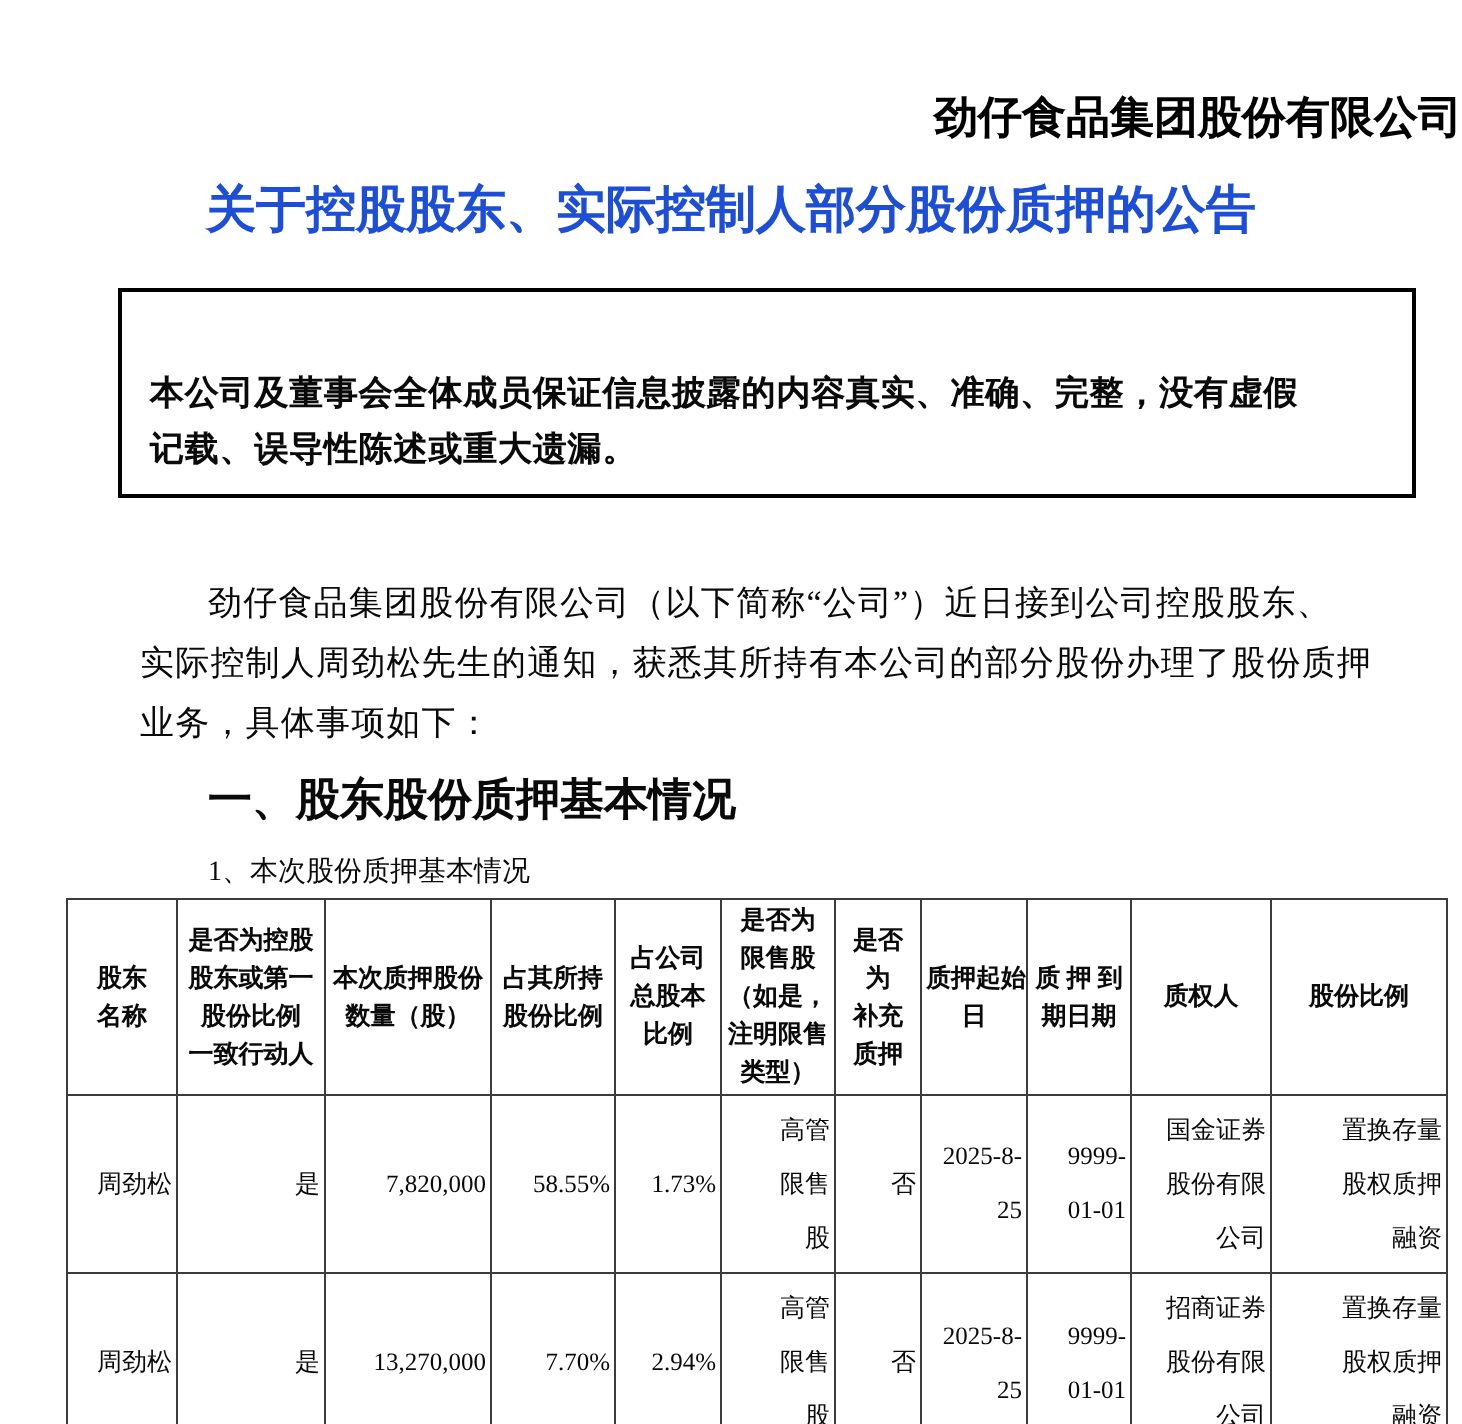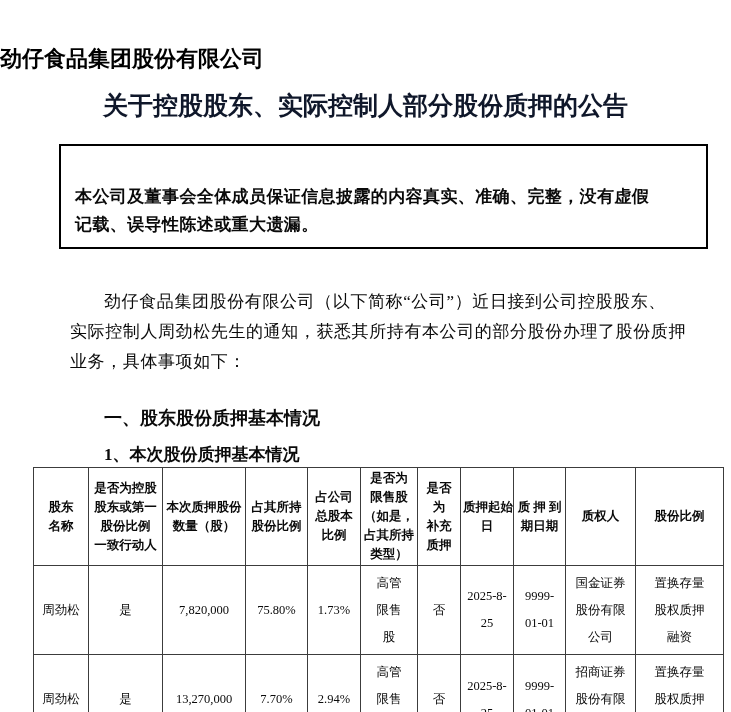--- a/index.html
+++ b/index.html
@@ -4,28 +4,28 @@
 <style>
   html,body{margin:0;padding:0;background:#ffffff;}
   body{
     width:731px;height:712px;overflow:hidden;
     color:#0a0a0a;
     font-family:"Liberation Serif","DejaVu Serif",serif;
   }
   .page{padding-top:46px;}
 
   .doc-title{
-    margin:0;text-align:left;
+    margin:0;text-align:right;
     font-family:"Liberation Sans","DejaVu Sans",sans-serif;
     font-size:22px;font-weight:bold;line-height:26px;color:#000;
   }
   .doc-subtitle{
     margin:18px 0 0 0;text-align:center;
     font-family:"Liberation Sans","DejaVu Sans",sans-serif;
-    font-size:25px;font-weight:bold;line-height:30px;color:#0f172a;
+    font-size:25px;font-weight:bold;line-height:30px;color:#1d4ed8;
   }
 
   .disclaimer-box{
     margin:24px 23px 0 59px;
     border:2px solid #000;
     padding:9px 3px 8px 14px;
     font-size:17px;font-weight:bold;line-height:28px;
     letter-spacing:0.4px;
     text-indent:2em;
     white-space:pre-line;
@@ -33,45 +33,45 @@
 
   .intro{
     margin:38px 29px 0 70px;
     font-size:17px;line-height:30px;
     letter-spacing:0.6px;
     text-indent:2em;
     white-space:pre-line;
   }
 
   .sec-heading{
-    margin:29px 0 0 104px;
-    font-size:18px;font-weight:bold;line-height:24px;
+    margin:11px 0 0 104px;
+    font-size:22px;font-weight:bold;line-height:24px;
   }
   .sub-heading{
     margin:14px 0 0 104px;
-    font-size:17px;font-weight:bold;line-height:22px;
+    font-size:14px;font-weight:normal;line-height:22px;
   }
 
   table.pledge{
     margin:1px 0 0 33px;
     border-collapse:collapse;
     table-layout:fixed;
     width:690px;
   }
   .pledge th,.pledge td{
     border:1px solid #3c3c3c;
     text-align:center;vertical-align:middle;
     padding:0 2px;
     font-size:12.5px;
     white-space:pre-line;
     word-break:keep-all;
     overflow:hidden;
   }
   .pledge th{font-weight:bold;line-height:19px;}
-  .pledge td{line-height:27px;}
+  .pledge td{line-height:27px;text-align:right;}
   .pledge tr.hdr{height:98px;}
   .pledge tr.r0{height:89px;}
   .pledge tr.r1{height:90px;}
   
   .pledge th:nth-child(4),.pledge td:nth-child(4),
   .pledge th:nth-child(9),.pledge td:nth-child(9){border-left-color:#b3b3b3;}
 </style>
 </head>
 <body>
 
@@ -117,40 +117,40 @@
         <th>本次质押股份
 数量（股）</th>
         <th>占其所持
 股份比例</th>
         <th>占公司
 总股本
 比例</th>
         <th>是否为
 限售股
 （如是，
-占其所持
+注明限售
 类型）</th>
         <th>是否
 为
 补充
 质押</th>
         <th>质押起始
 日</th>
         <th>质 押 到
 期日期</th>
         <th>质权人</th>
         <th>股份比例</th>
       </tr>
     </thead>
     <tbody>
       <tr class="r0">
         <td>周劲松</td>
         <td>是</td>
         <td>7,820,000</td>
-        <td>75.80%</td>
+        <td>58.55%</td>
         <td>1.73%</td>
         <td>高管
 限售
 股</td>
         <td>否</td>
         <td>2025-8-
 25</td>
         <td>9999-
 01-01</td>
         <td>国金证券

